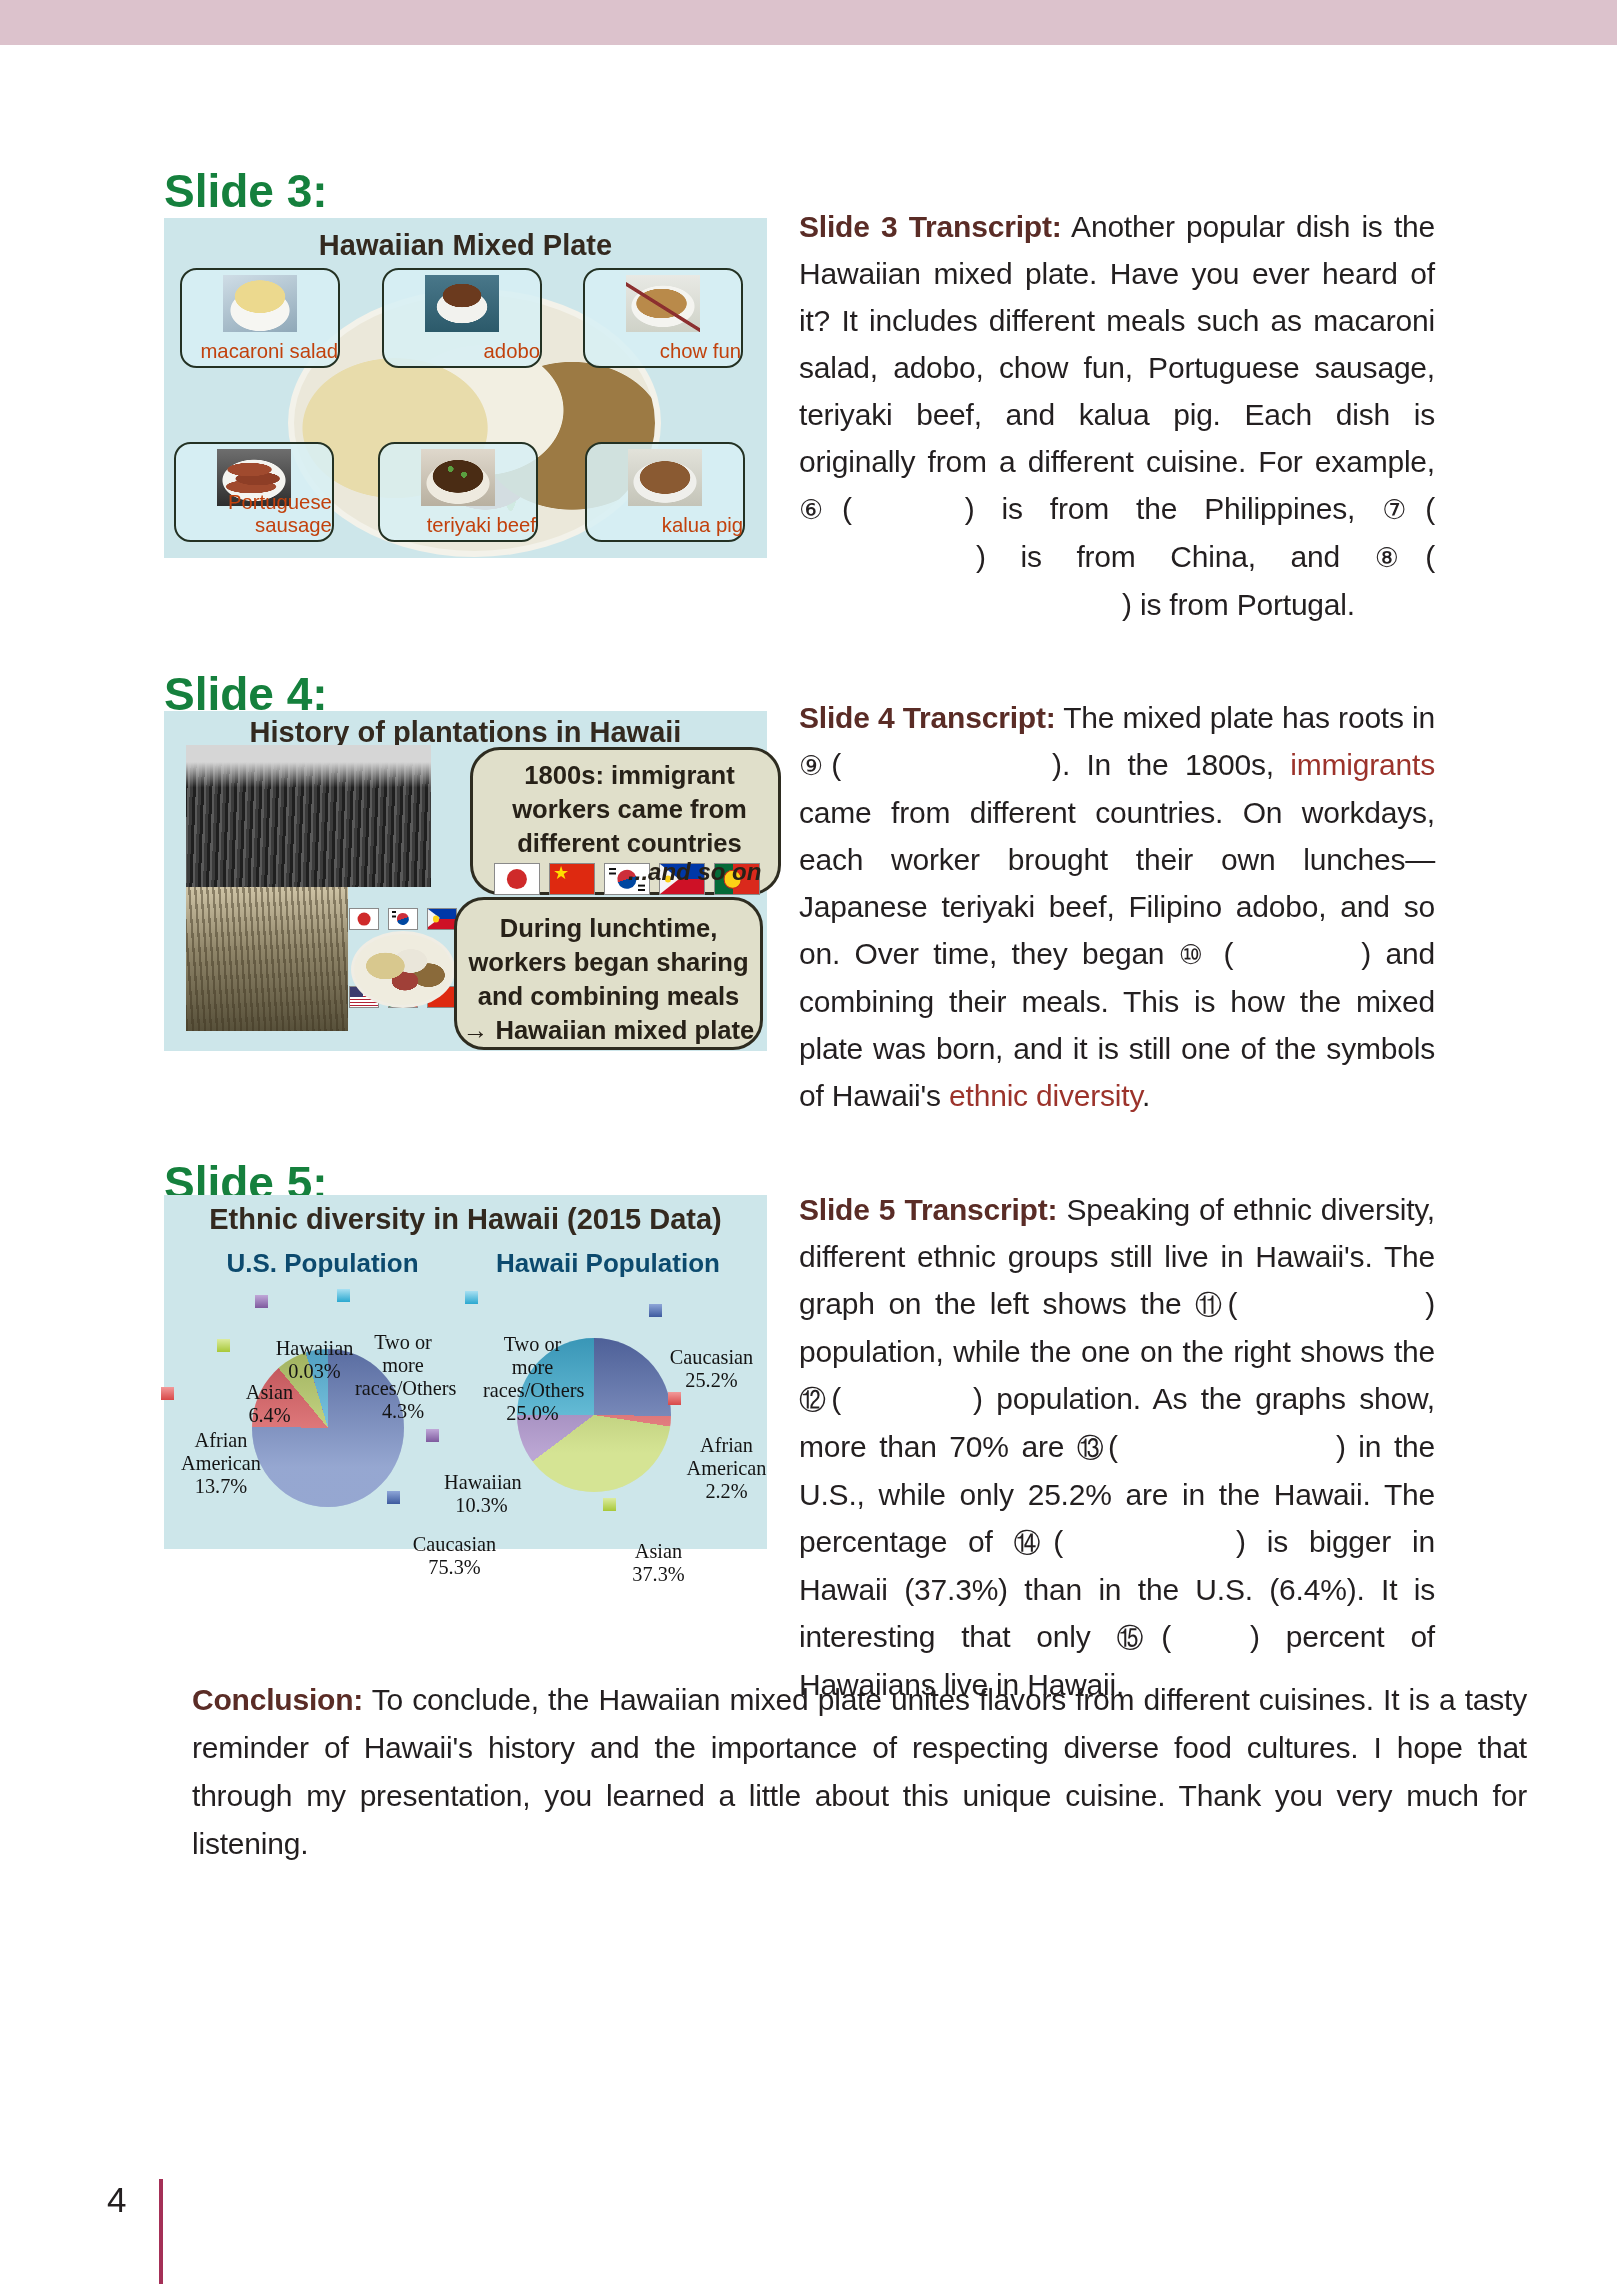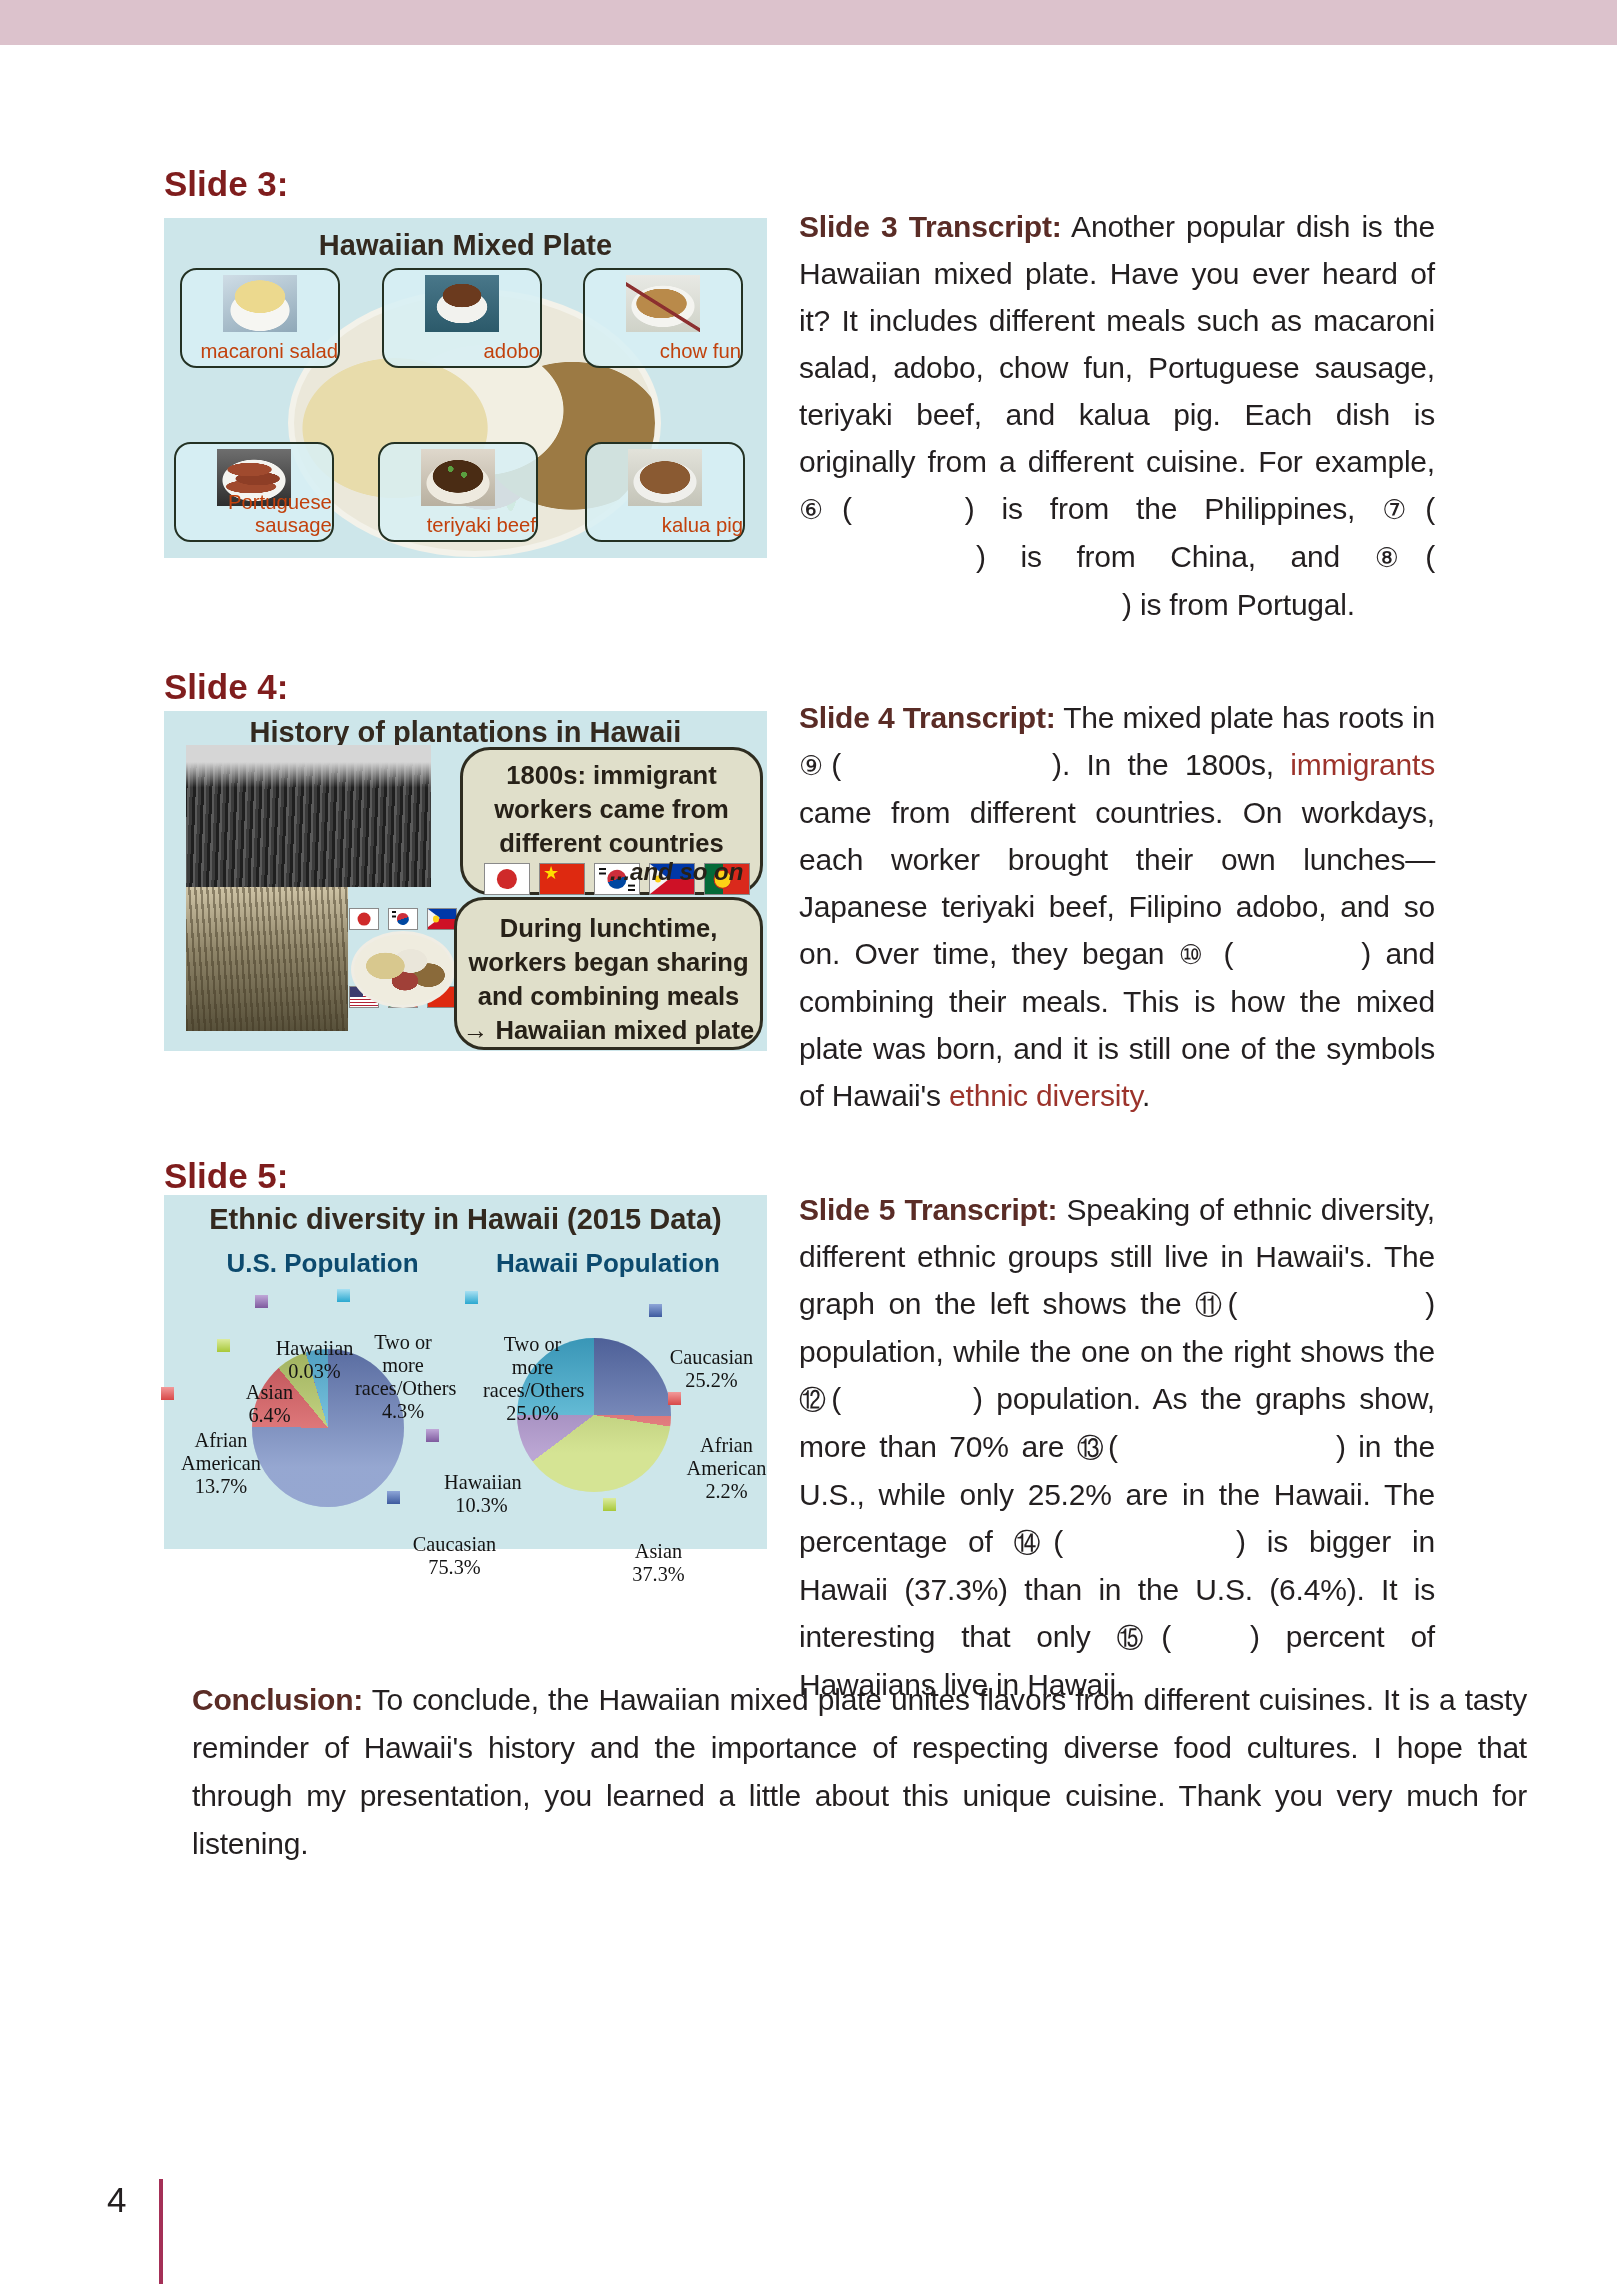--- a/index.html
+++ b/index.html
@@ -1,20 +1,20 @@
 <!DOCTYPE html>
 <html style="font-size:12px"><head>
 <meta charset="utf-8">
 <style>
   html,body{margin:0;padding:0;background:#ffffff;}
   #page{position:relative;width:1617px;height:2284px;background:#ffffff;overflow:hidden;
         font-family:"Liberation Sans", sans-serif;color:#231f20;}
   .topbar{position:absolute;left:0;top:0;width:1617px;height:45px;background:#dcc2cc;}
 
-  .slide-head{position:absolute;left:164px;font-size:35px;font-weight:bold;color:#7f1d1d;}
+  .slide-head{position:absolute;left:164px;font-size:46px;font-weight:bold;color:#15803d;}
 
   .slide{position:absolute;left:164px;width:603px;background:#cde6ea;}
   .slide-title{position:absolute;left:0;width:100%;text-align:center;font-size:29px;font-weight:bold;color:#33291f;}
 
   
   .transcript{position:absolute;left:799px;width:636px;font-size:30px;line-height:47px;
               text-align:justify;color:#231f20;letter-spacing:-0.2px;}
   .transcript .label,.conclusion .label{font-weight:bold;color:#5a2c26;}
   .transcript .red{color:#9c332b;}
   .transcript .circ{font-family:"DejaVu Sans", sans-serif;font-size:27px;}
@@ -171,21 +171,21 @@
         <div class="flag flag-japan small"></div>
         <div class="flag flag-korea small"></div>
         <div class="flag flag-philippines small"></div>
       </div>
     <div class="flagrow" style="left:185px;top:275px;">
         <div class="flag flag-usa small"></div>
         <div class="flag flag-portugal small"></div>
         <div class="flag flag-china small"></div>
       </div>
 
-    <div class="bbox" style="left:296px;top:36px;width:297px;height:142px;">
+    <div class="bbox" style="left:306px;top:36px;width:297px;height:142px;padding-left:8px;">
       <div class="btxt" style="margin-top:7.5px;">1800s: immigrant
 workers came from
 different countries</div>
       <div class="flagrow" style="left:21px;top:113px;">
           <div class="flag flag-japan"></div>
           <div class="flag flag-china"></div>
           <div class="flag flag-korea"></div>
           <div class="flag flag-philippines"></div>
           <div class="flag flag-portugal"></div>
         </div>

